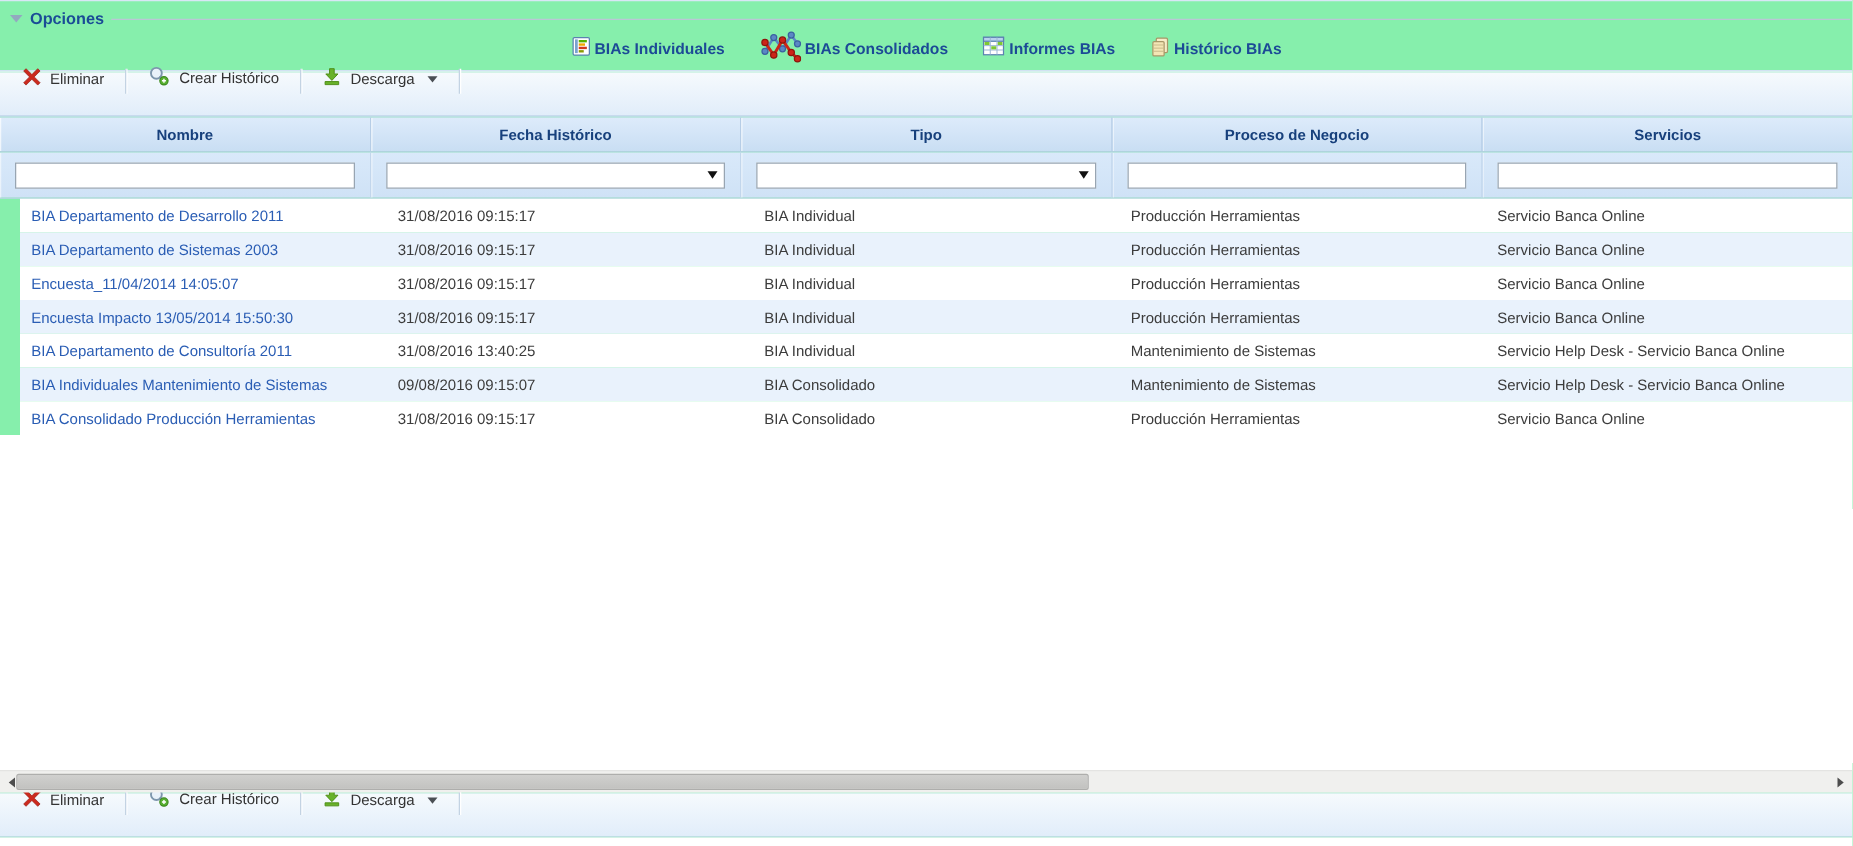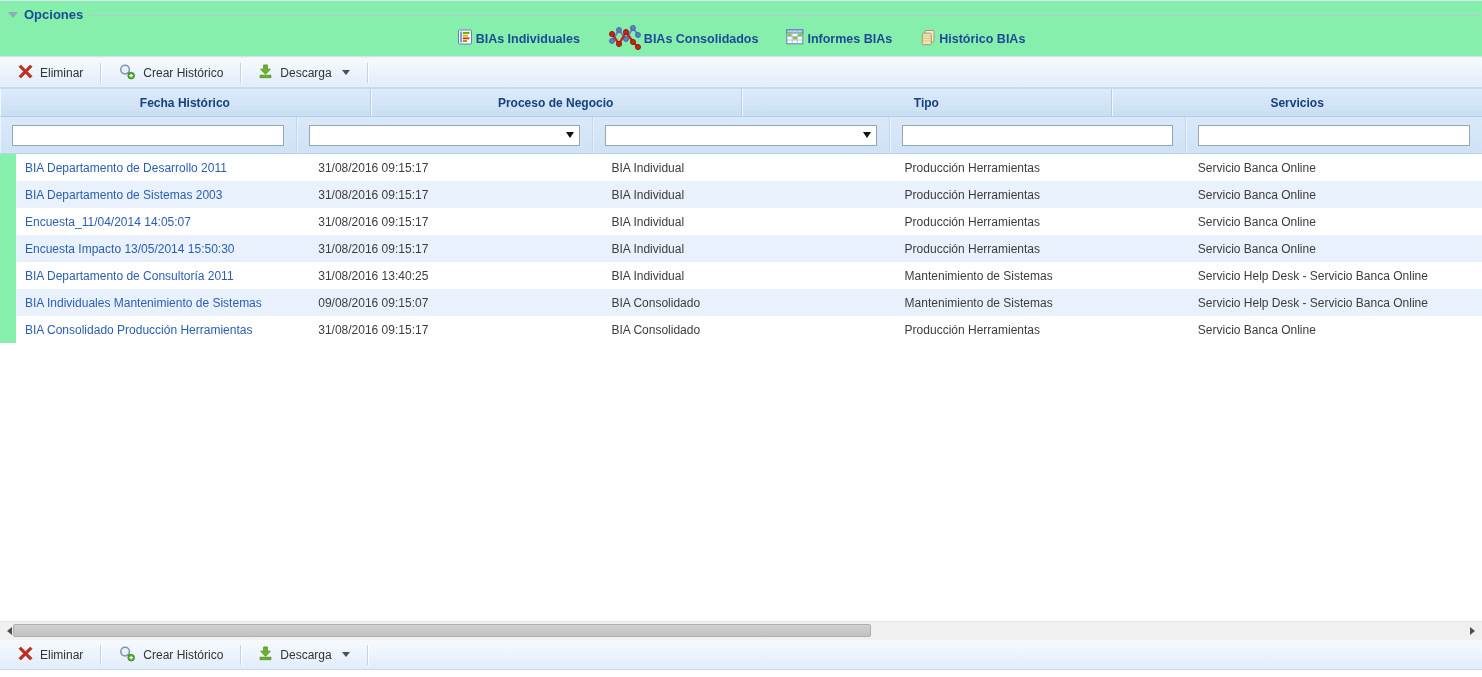--- a/index.html
+++ b/index.html
@@ -12,21 +12,21 @@
   .collapse-arrow { width:0; height:0; border-left:5px solid transparent; border-right:5px solid transparent; border-top:6px solid #93a9bf; margin-top:1px; cursor:pointer; }
   .options-title { font-weight:bold; font-size:13px; color:#1a4c96; white-space:nowrap; }
   .options-line { flex:1; border-top:1px solid #bac7d5; margin-top:2px; }
 
   
   .nav { height:36px; display:flex; justify-content:center; align-items:center; gap:28px; border-bottom:1px solid #d2e2f2; }
   .nav-item { display:flex; align-items:center; gap:3px; cursor:pointer; }
   .nav-item span.lbl { font-weight:bold; font-size:12.5px; color:#1c4a96; white-space:nowrap; }
 
   
-  .toolbar { height:31px; flex:0 0 31px; display:flex; align-items:center; padding:3px 8px;
+  .toolbar { height:31px; flex:0 0 31px; display:flex; align-items:flex-end; padding:17px 8px;
              background:linear-gradient(#f6fafd,#e1edfa); border-top:1px solid #eaf2fb; border-bottom:1px solid #c8daee; }
   .tbtn { display:flex; align-items:center; gap:7px; padding:3px 10px; border-radius:3px; cursor:pointer; color:#333; font-size:12px; white-space:nowrap; }
   .tsep { width:1px; height:20px; background:#c3d3e3; box-shadow:1px 0 0 #ffffff; margin:0 7px; }
   .caret { width:0; height:0; border-left:4px solid transparent; border-right:4px solid transparent; border-top:5px solid #4a4f54; margin-left:3px; }
 
   
   .grid-header { display:flex; height:29px; flex:0 0 29px; background:linear-gradient(#ddebfb,#c9def3);
                  border-top:1px solid #c7dbef; border-bottom:1px solid #b6cde6; }
   .hcell { flex:1 1 0; display:flex; align-items:center; justify-content:center; font-weight:bold; font-size:12px; color:#17407c;
            border-right:1px solid #b6cde6; box-shadow:inset 1px 0 0 rgba(255,255,255,.7); cursor:pointer; }
@@ -159,23 +159,24 @@
           <path d="M2.2 12 h11.6 v2.6 H2.2 Z" fill="#69b22a" stroke="#4c8c14" stroke-width="0.8"></path>
         </svg>
       </span>
       <span>Descarga</span>
       <span class="caret"></span>
     </div>
     <span class="tsep"></span>
   </div>
 
   <div class="grid-header">
+      <div class="hcell">Nombre</div>
       <div class="hcell">Fecha Histórico</div>
+      <div class="hcell">Tipo</div>
       <div class="hcell">Proceso de Negocio</div>
-      <div class="hcell">Tipo</div>
       <div class="hcell">Servicios</div>
     </div>
 
   <div class="filter-row">
       <div class="fcell">
         <input type="text" style="">
       </div>
       <div class="fcell">
         <span class="selwrap"><select><option></option></select><span class="sel-caret"></span></span>
       </div>

